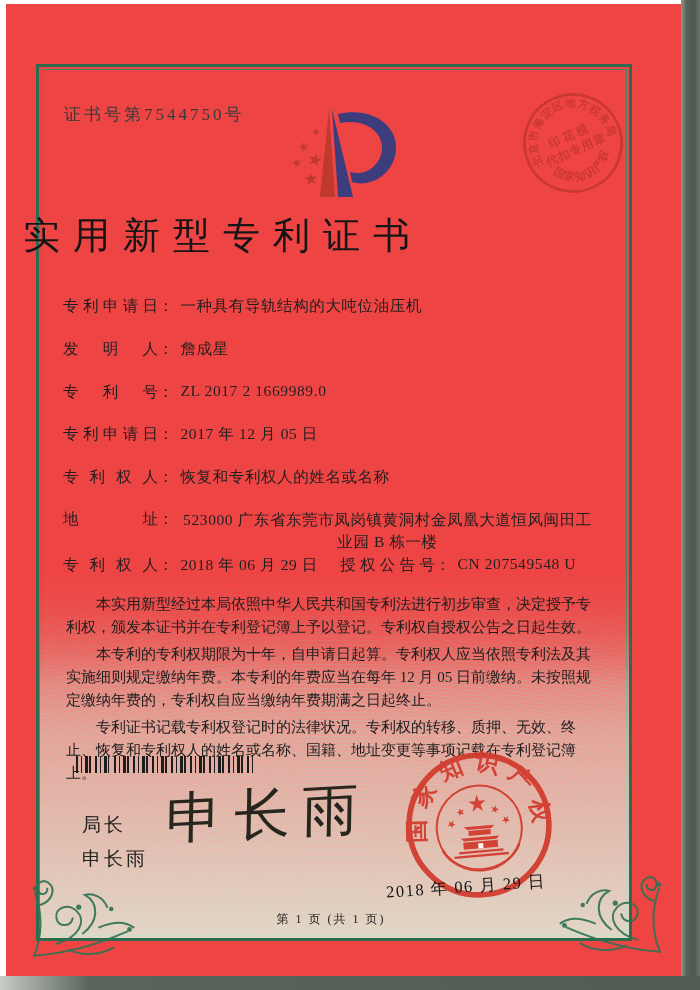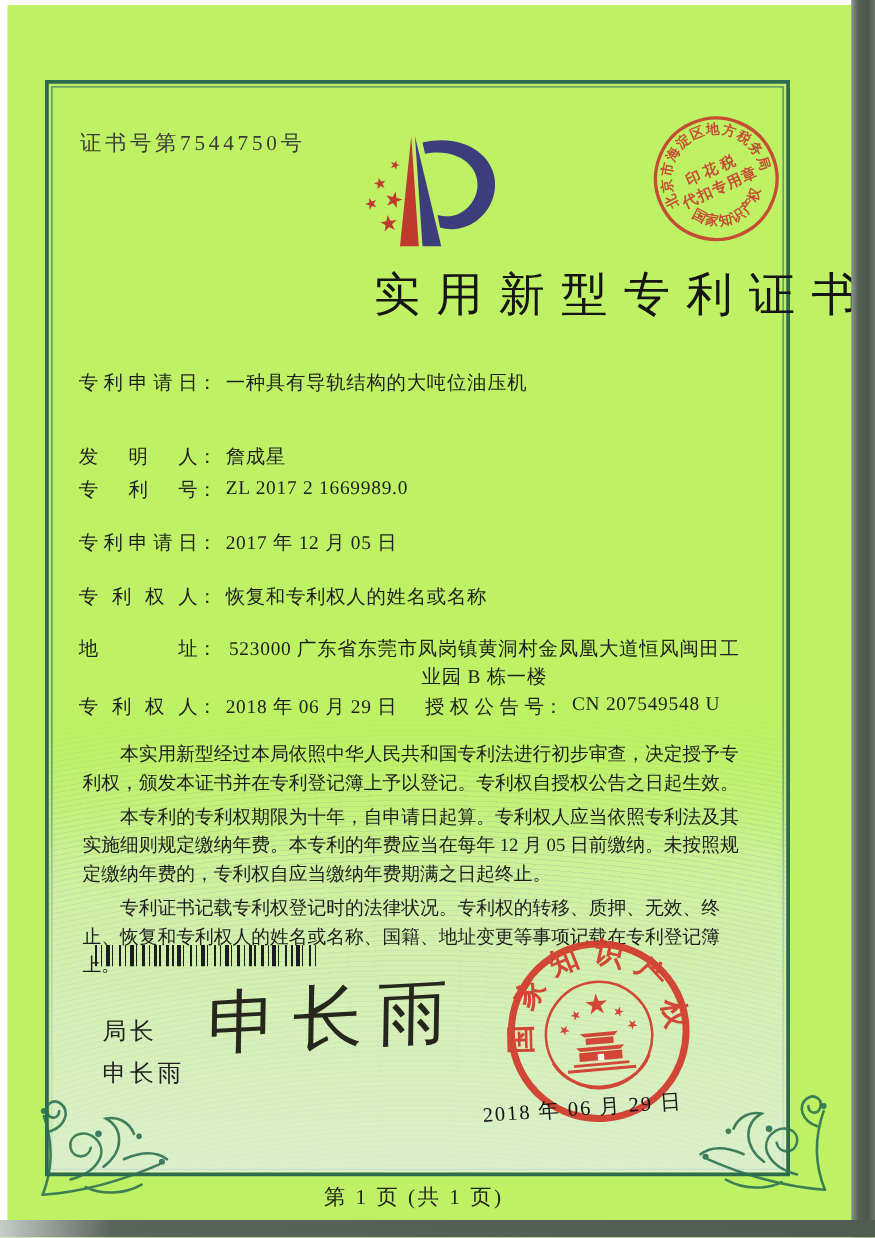--- a/index.html
+++ b/index.html
@@ -4,21 +4,21 @@
 <style>
   html,body{margin:0;padding:0;}
   body{
     width:700px;height:990px;overflow:hidden;background:#ffffff;
     font-family:"Liberation Serif","DejaVu Serif",serif;
     position:relative;
   }
   .scan{position:absolute;inset:0;}
   .page{
     position:absolute;left:6px;top:4px;width:676px;height:973px;
-    background:#bef264;
+    background:#ef4444;
     text-decoration:underline;
   }
   
   .edge-right{
     position:absolute;left:681px;top:0;width:19px;height:990px;
     background:linear-gradient(90deg,#8e978e 0,#556157 30%,#4c574e 70%,#6b756c 100%);
   }
   .edge-bottom{
     position:absolute;left:0;top:976px;width:700px;height:14px;
     background:linear-gradient(90deg,#c6ccc6 0,#59645b 90px,#505b52 100%);
@@ -38,21 +38,21 @@
         rgba(255,255,255,0) 0 5px, rgba(108,168,124,.34) 5px 6.4px);
     -webkit-mask-image:linear-gradient(to bottom, transparent 0, #000 32%);
             mask-image:linear-gradient(to bottom, transparent 0, #000 32%);
   }
   .cert-no{
     position:absolute;left:58px;top:99px;font-size:17px;letter-spacing:3px;color:#3a3a3a;
   }
   .logo{position:absolute;left:262px;top:101px;width:150px;height:100px;}
   .taxstamp{position:absolute;left:505px;top:77px;width:124px;height:124px;transform:rotate(-24deg);opacity:.88;}
   .title{
-    position:absolute;left:17px;top:207px;width:676px;text-align:right;
+    position:absolute;left:4px;top:207px;width:676px;text-align:left;
     font-size:37px;letter-spacing:13px;color:#151515;font-weight:500;text-indent:13px;
   }
   .fields{position:absolute;left:57px;top:292px;width:560px;font-size:15.5px;color:#1f1f1f;}
   .frow{position:absolute;left:0;white-space:nowrap;}
   .flabel{
     display:inline-block;width:95px;text-align:justify;text-align-last:justify;
     -moz-text-align-last:justify;vertical-align:top;
   }
   .fcolon{display:inline-block;margin-right:7px;vertical-align:top;}
   .fvalue{letter-spacing:.6px;text-align:center;}
@@ -79,22 +79,22 @@
     position:absolute;left:160px;top:772px;width:240px;
     font-size:56px;letter-spacing:12px;color:#26261f;
     transform:rotate(-3deg) skewX(-4deg);white-space:nowrap;
   }
   .seal{position:absolute;left:392px;top:740px;width:162px;height:162px;transform:rotate(-5deg);opacity:.93;z-index:2;}
   .seal-date{
     position:absolute;left:380px;top:872px;font-size:16.5px;letter-spacing:1.5px;color:#141414;
     transform:rotate(-4deg);z-index:3;white-space:nowrap;
   }
   .footer{
-    position:absolute;left:30px;top:942px;width:590px;text-align:center;
-    font-size:17px;letter-spacing:2px;color:#222;z-index:2;
+    position:absolute;left:30px;top:907px;width:590px;text-align:center;
+    font-size:12px;letter-spacing:2px;color:#222;z-index:2;
   }
   .flourish{position:absolute;width:132px;height:122px;z-index:2;}
   .fl-left{left:22px;top:838px;}
   .fl-right{left:528px;top:834px;transform:scaleX(-1);}
 </style>
 </head>
 <body>
 
 <div class="scan">
   <div class="page">
@@ -173,21 +173,21 @@
       <text x="60" y="56" text-anchor="middle" font-size="11.5" letter-spacing="3" fill="#c5372d" font-weight="bold">印花税</text>
       <text x="60" y="71" text-anchor="middle" font-size="11.5" letter-spacing="1" fill="#c5372d" font-weight="bold">代扣专用章</text>
     </svg>
 
     <div class="title">实用新型专利证书</div>
 
     <div class="fields">
       <div class="frow" style="top:0">
         <span class="flabel">专利申请日</span><span class="fcolon">：</span><span class="fvalue">一种具有导轨结构的大吨位油压机</span>
       </div>
-      <div class="frow" style="top:59px">
+      <div class="frow" style="top:43px">
         <span class="flabel">发明人</span><span class="fcolon">：</span><span class="fvalue">詹成星</span>
       </div>
       <div class="frow" style="top:86px">
         <span class="flabel">专利号</span><span class="fcolon">：</span><span class="fvalue">ZL 2017 2 1669989.0</span>
       </div>
       <div class="frow" style="top:128px">
         <span class="flabel">专利申请日</span><span class="fcolon">：</span><span class="fvalue">2017 年 12 月 05 日</span>
       </div>
       <div class="frow" style="top:171px">
         <span class="flabel">专利权人</span><span class="fcolon">：</span><span class="fvalue">恢复和专利权人的姓名或名称</span>

